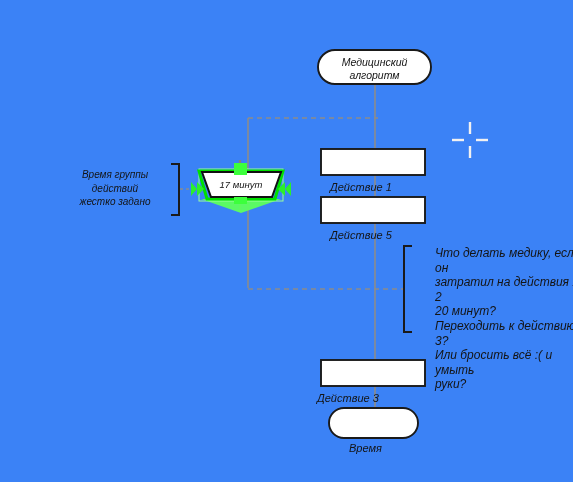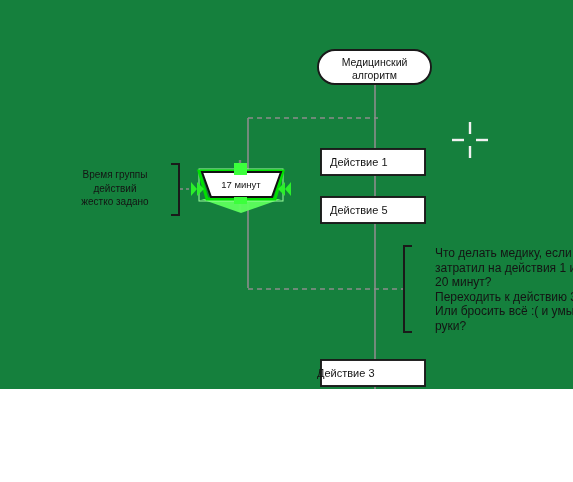--- a/index.html
+++ b/index.html
@@ -7,23 +7,24 @@
     padding: 0;
     background: #ffffff;
   }
   body {
     font-family: "Liberation Sans", "DejaVu Sans", sans-serif;
     -webkit-font-smoothing: antialiased;
   }
   #canvas {
     position: relative;
     width: 573px;
-    height: 389px;
-    background: #15803d;
+    height: 482px;
+    background: #3b82f6;
     overflow: hidden;
+    font-style: italic;
   }
   .svg-layer {
     position: absolute;
     left: 0;
     top: 0;
     width: 573px;
     height: 482px;
   }
   
   .node-label {
@@ -35,20 +36,21 @@
     white-space: pre-line;
     pointer-events: none;
   }
   .box-label {
     position: absolute;
     font-size: 11px;
     color: #141414;
     line-height: 14px;
     text-align: left;
     white-space: nowrap;
+    margin-top: 25px;
   }
   .trap-label {
     position: absolute;
     font-size: 9.5px;
     color: #141414;
     line-height: 12px;
     text-align: center;
     white-space: nowrap;
   }
   .side-note {

